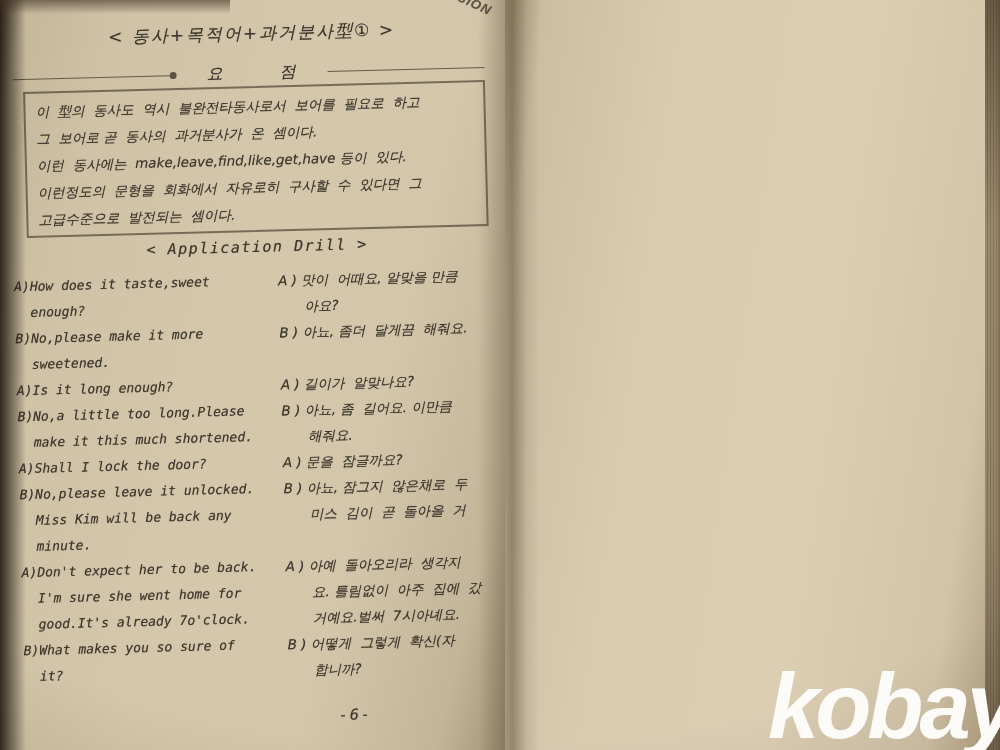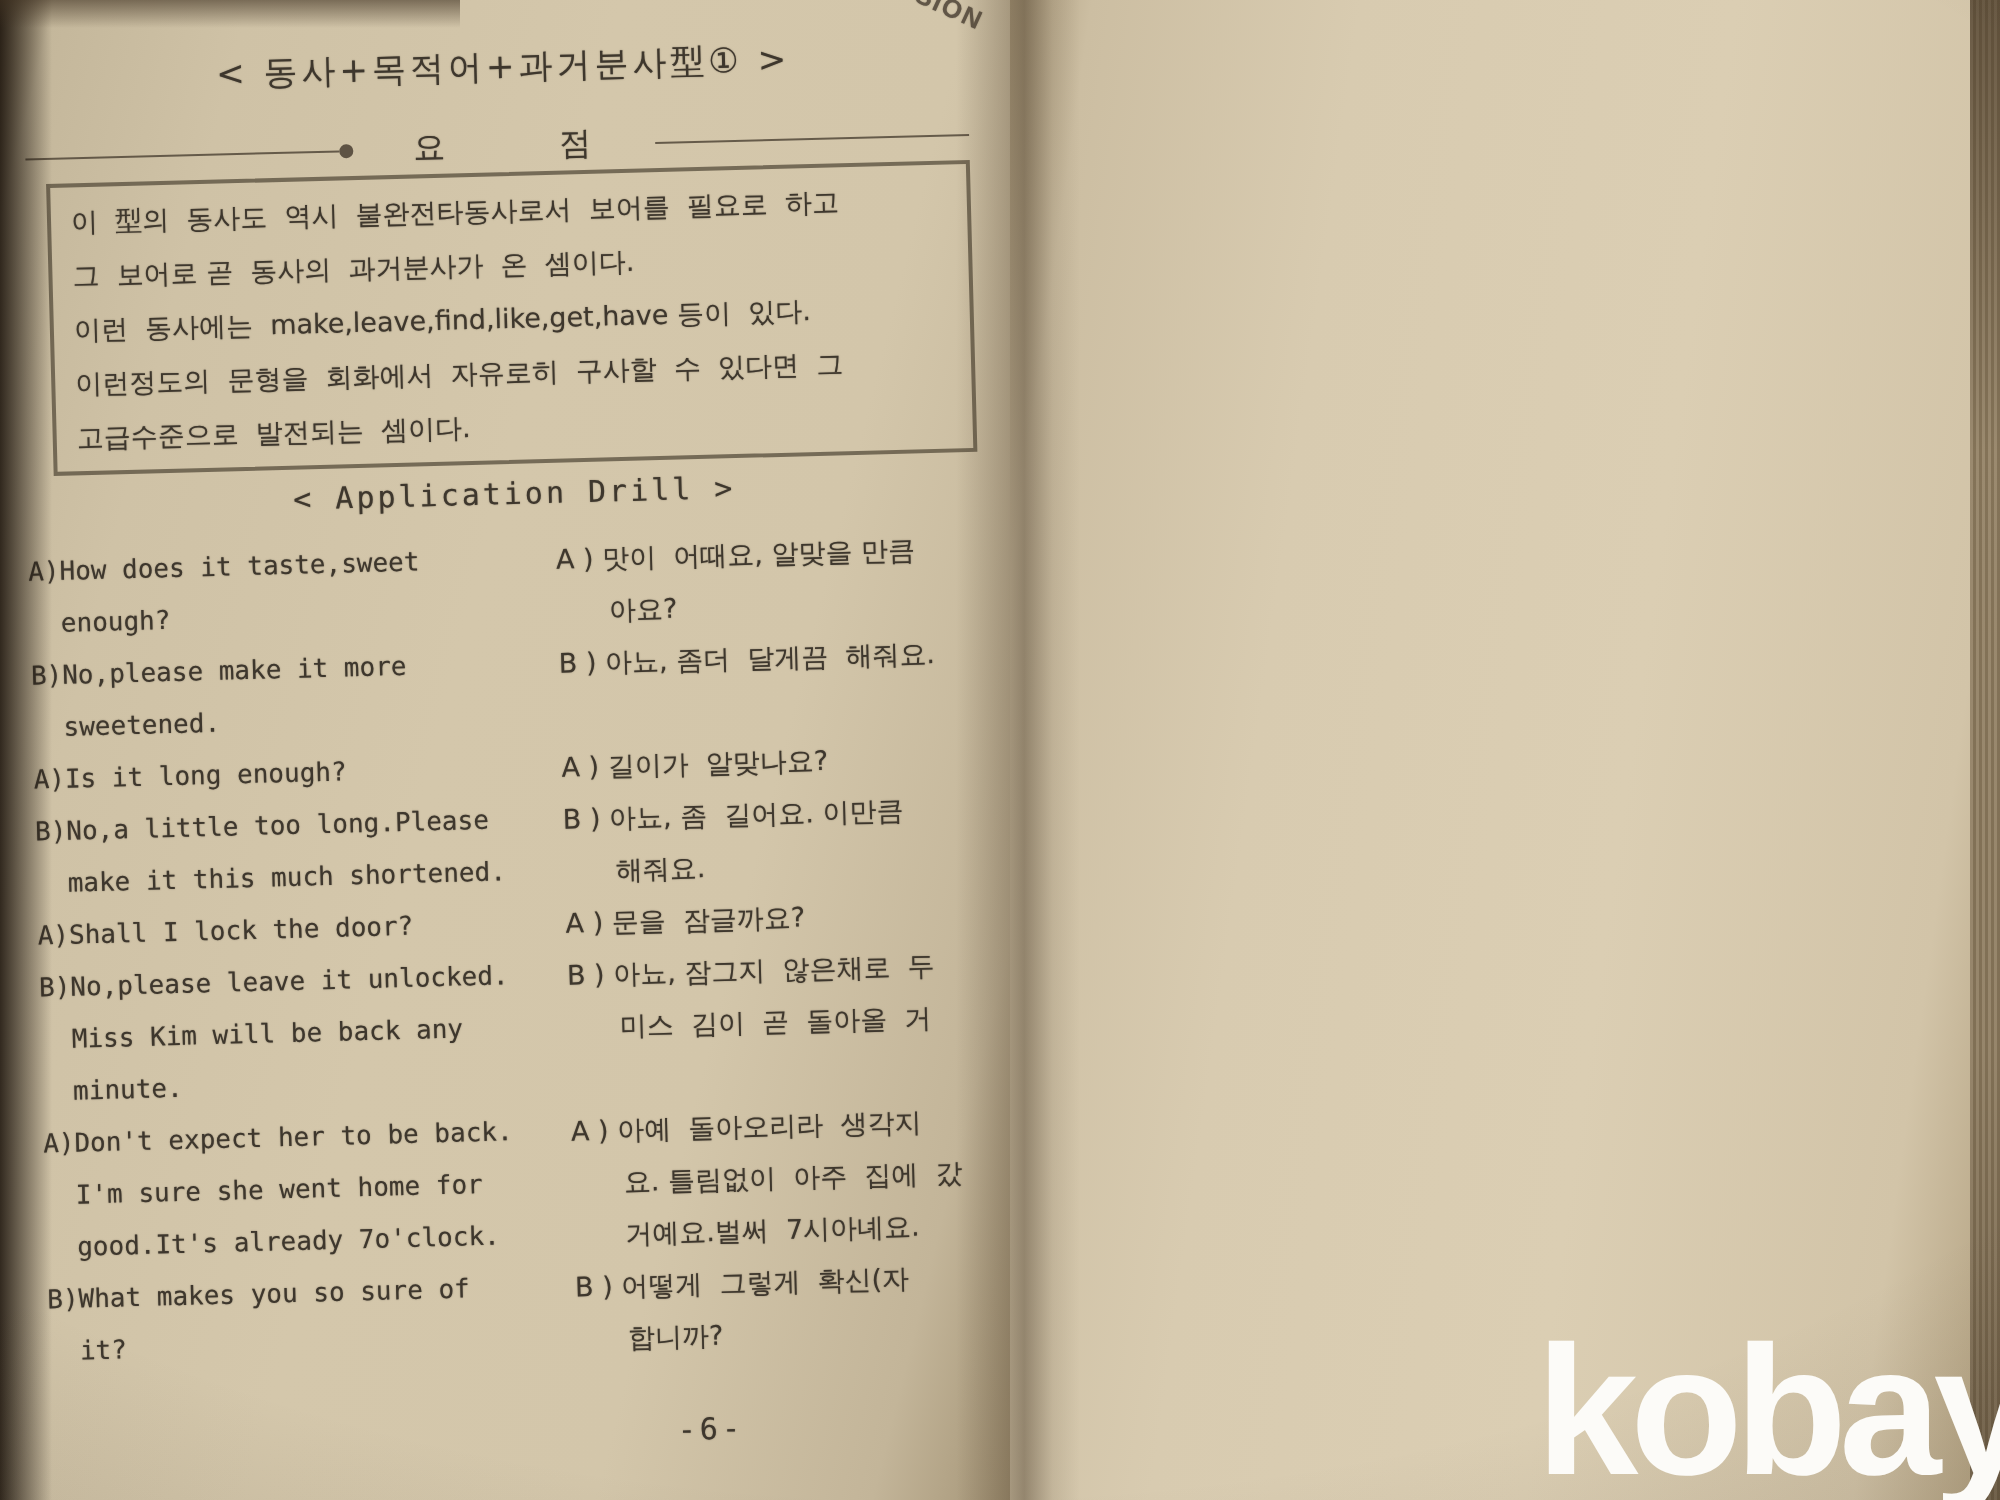--- a/index.html
+++ b/index.html
@@ -1,21 +1,21 @@
 <!DOCTYPE html>
 <html><head>
 <meta charset="utf-8">
 <style>
   html,body{margin:0;padding:0;}
   body{
     width:1000px;height:750px;overflow:hidden;position:relative;
     background:#2a2118;
     font-family:"DejaVu Sans Mono",monospace;
   }
-  .photo{position:absolute;inset:0;}
+  .photo{position:absolute;inset:0;font-style:italic;}
 
   
   .page{position:absolute;top:0;bottom:0;}
   .page-left{
     left:0;width:505px;
     background:linear-gradient(104deg,#9e8f73 0%,#c4b79b 4%,#cfc2a6 18%,#d4c7ab 45%,#d3c6aa 70%,#c3b599 90%,#a49476 100%);
   }
   .page-right{
     left:505px;width:480px;
     background:linear-gradient(98deg,#ac9c7e 0%,#ccbea2 7%,#d8cbb0 30%,#dbceb3 62%,#d2c4a8 90%,#b6a585 100%);

